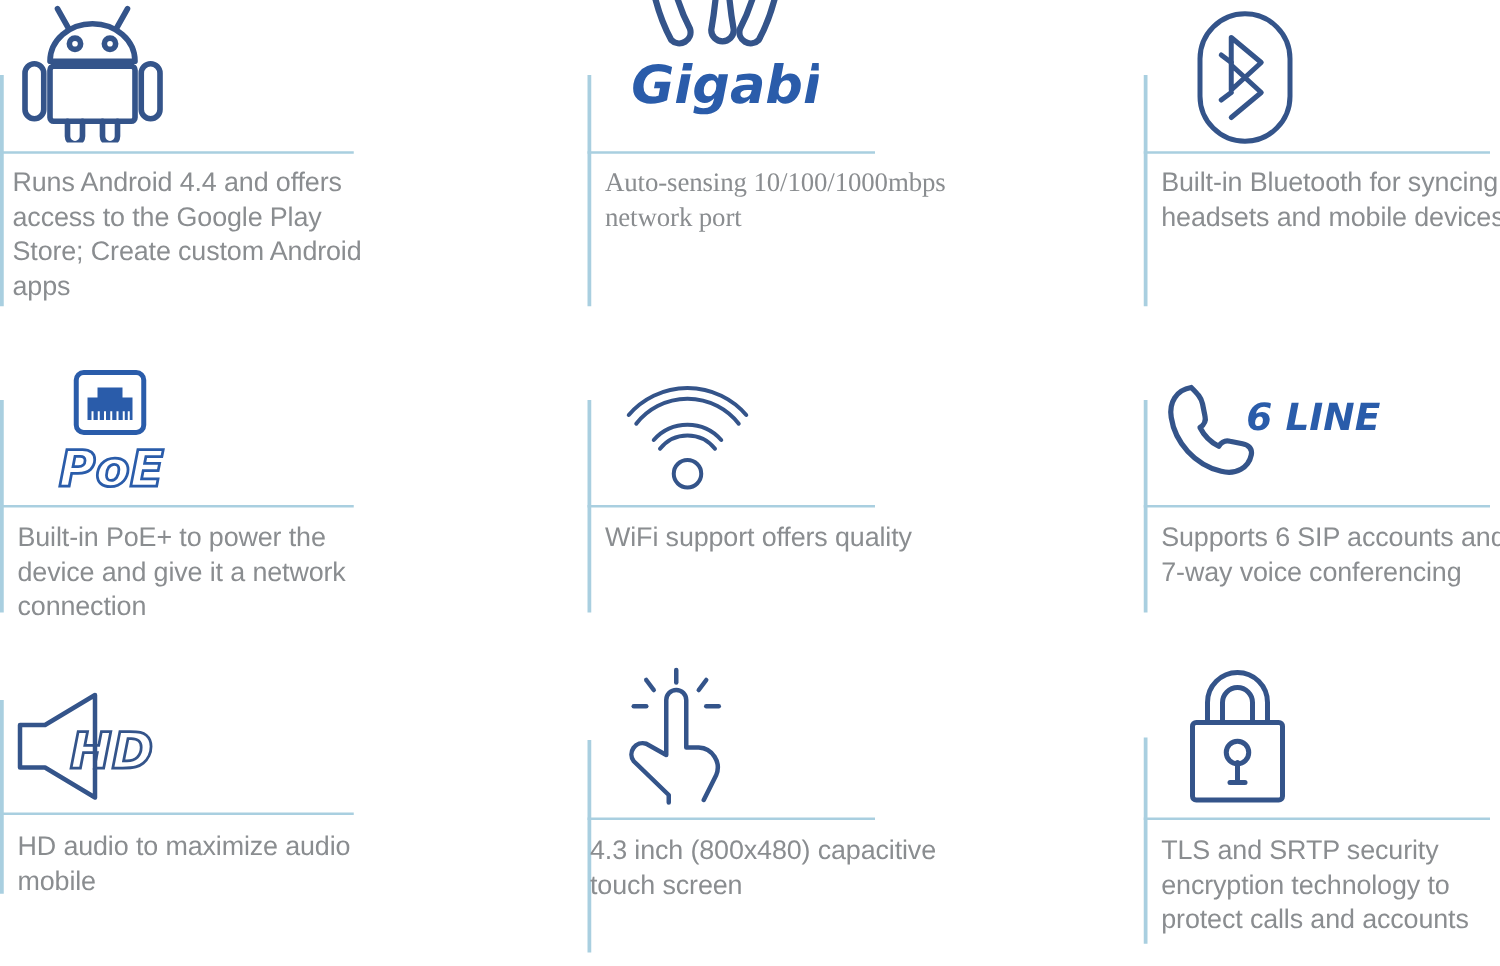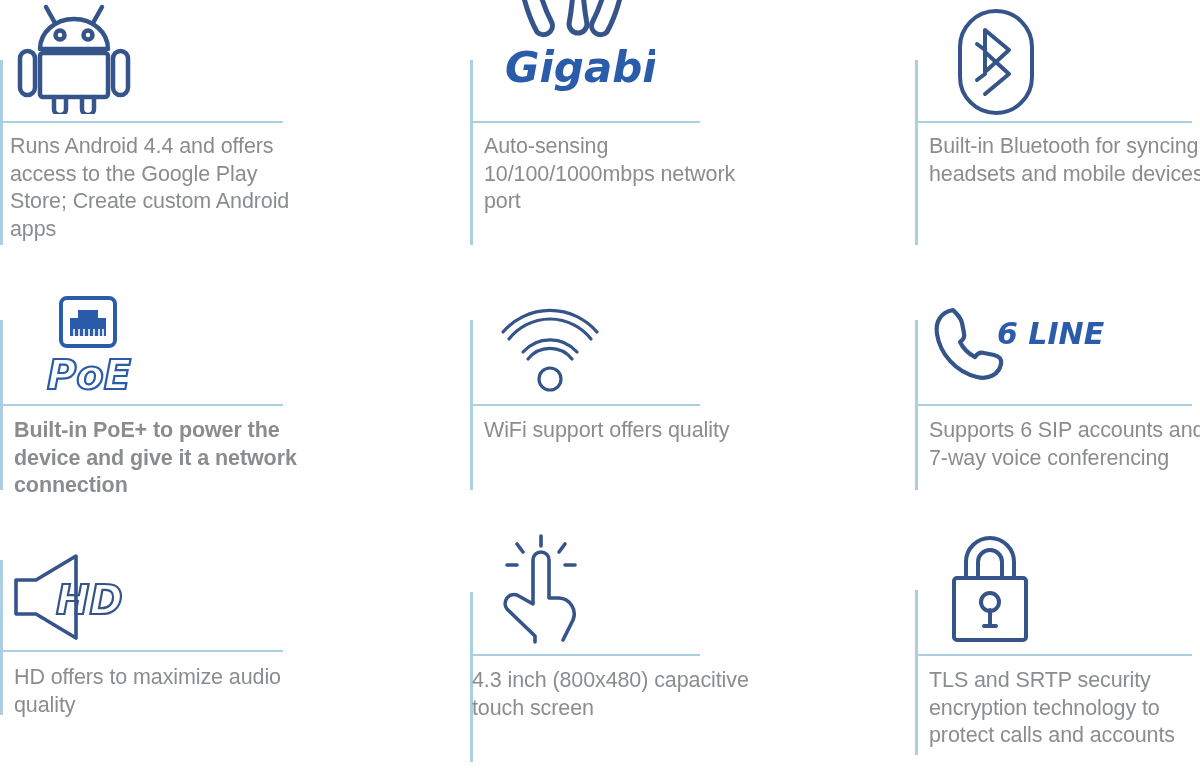--- a/index.html
+++ b/index.html
@@ -62,33 +62,33 @@
   
   #c-android .vrule{ top:60px;  height:185px; }
   #c-android .hrule{ top:121px; width:283px; }
   #c-android .icon-wrap{ left:16px; top:2px; width:116px; height:112px; }
   #c-android .desc{ left:10px; top:133px; width:300px; }
 
   
   #c-gigabit .vrule{ top:60px;  height:185px; }
   #c-gigabit .hrule{ top:121px; width:230px; }
   #c-gigabit .icon-wrap{ left:25px; top:-38px; width:160px; height:150px; }
-  #c-gigabit .desc{ left:14px; top:133px; width:280px; }
+  #c-gigabit .desc{ left:14px; top:133px; width:280px;font-family:Liberation Serif, serif; }
 
   
   #c-bt .vrule{ top:60px;  height:185px; }
   #c-bt .hrule{ top:121px; width:277px; }
   #c-bt .icon-wrap{ left:26px; top:8px; width:110px; height:108px; }
   #c-bt .desc{ left:14px; top:133px; width:290px; }
 
   
   #c-poe .vrule{ top:38px;  height:170px; }
   #c-poe .hrule{ top:122px; width:283px; }
   #c-poe .icon-wrap{ left:45px; top:14px; width:96px; height:100px; }
-  #c-poe .desc{ left:14px; top:135px; width:300px;font-weight:bold; }
+  #c-poe .desc{ left:14px; top:135px; width:300px; }
 
   
   #c-wifi .vrule{ top:38px;  height:170px; }
   #c-wifi .hrule{ top:122px; width:230px; }
   #c-wifi .icon-wrap{ left:25px; top:20px; width:110px; height:92px; }
   #c-wifi .desc{ left:14px; top:135px; width:280px; }
 
   
   #c-lines .vrule{ top:38px;  height:170px; }
   #c-lines .hrule{ top:122px; width:277px; }
@@ -253,21 +253,21 @@
       <div class="vrule"></div>
       <div class="hrule"></div>
       <div class="icon-wrap">
         <svg viewBox="0 0 125 90" width="125" height="90">
           <g fill="none" stroke="#34548a" stroke-width="3.6" stroke-linecap="round" stroke-linejoin="round">
             <path d="M66 4 L26 28 L6 28 L6 62 L26 62 L66 86 Z"></path>
           </g>
           <text class="badge-text" x="46" y="62" font-size="40" fill="none" stroke="#34548a" stroke-width="2.2" font-family="DejaVu Sans, sans-serif" font-weight="bold" font-style="italic">HD</text>
         </svg>
       </div>
-      <div class="desc">HD offers to maximize audio quality</div>
+      <div class="desc">HD audio to maximize audio mobile</div>
     </div>
   </div>
 
   <div class="cell col2 row3" id="c-touch">
     <div class="cell-inner">
       <div class="vrule"></div>
       <div class="hrule"></div>
       <div class="icon-wrap">
         <svg viewBox="0 0 100 114" width="100" height="114">
           <g fill="none" stroke="#34548a" stroke-width="3.6" stroke-linecap="round" stroke-linejoin="round">

